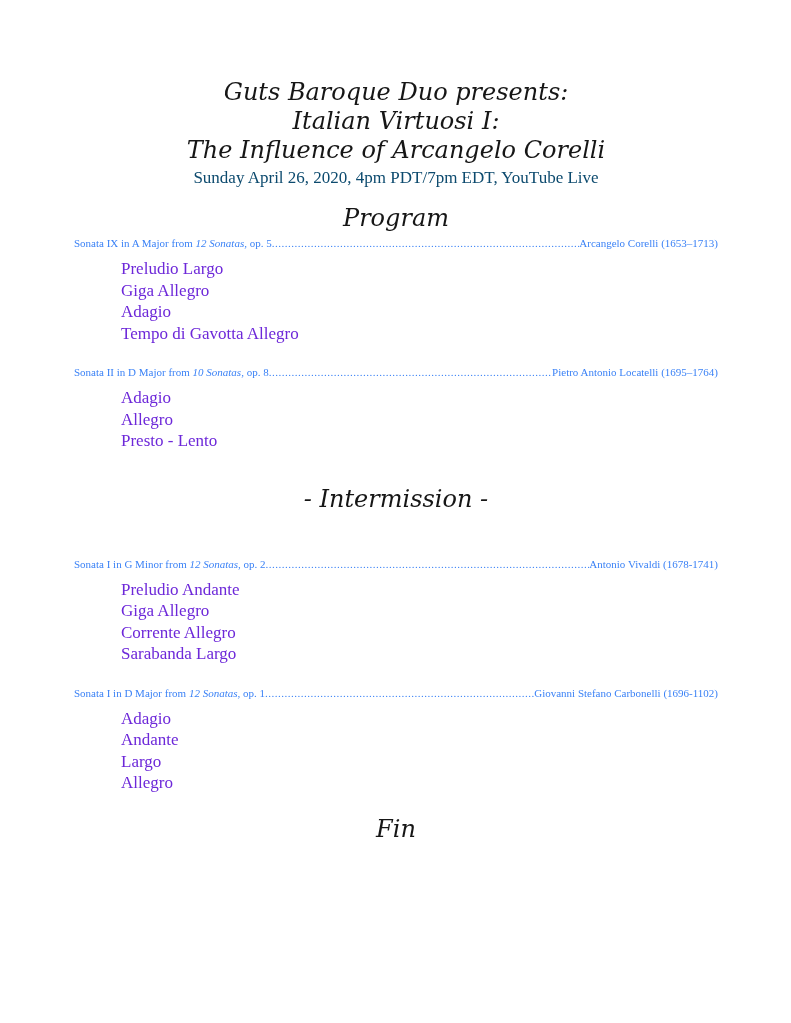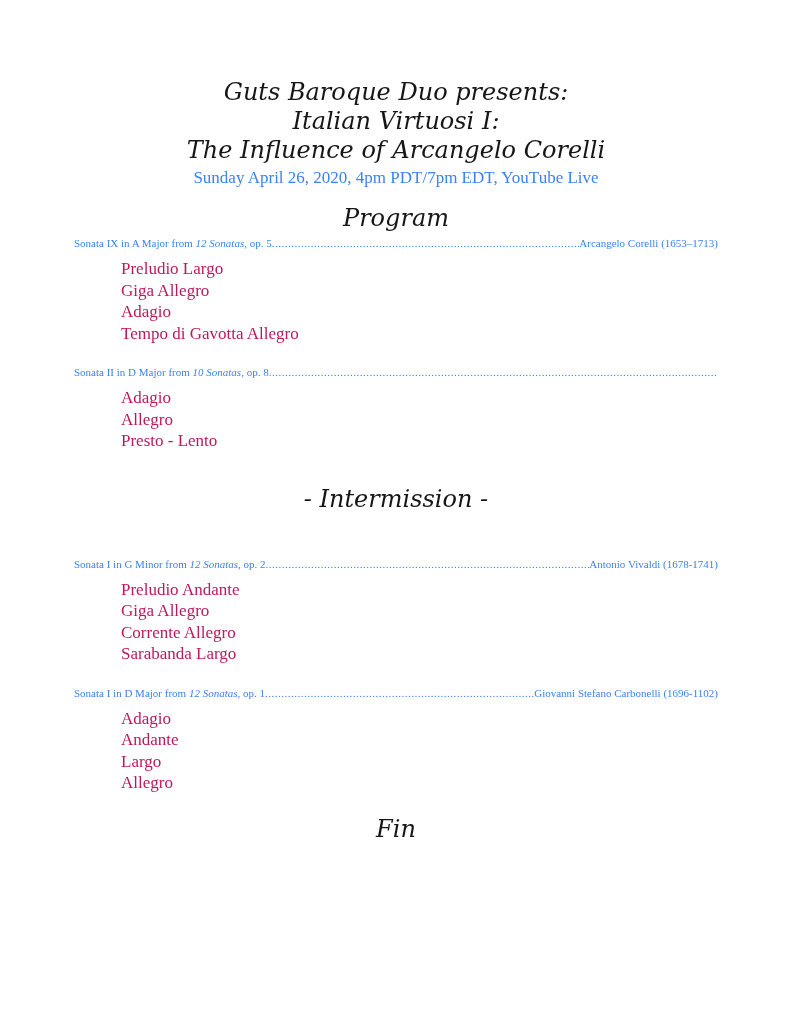--- a/index.html
+++ b/index.html
@@ -28,21 +28,21 @@
     font-weight: normal;
   }
   .title-line {
     font-size: 24px;
     line-height: 29px;
   }
   .date-line {
     font-size: 17px;
     line-height: 22px;
     text-align: center;
-    color: #3b82f6;
+    color: #0c4a6e;
     margin-top: 2px;
   }
   .heading {
     font-size: 24px;
     line-height: 28px;
   }
   .heading-program { margin-top: 15px; }
   .heading-intermission { margin-top: 33px; margin-bottom: 40px; }
   .heading-fin { margin-top: 21px; }
 
@@ -61,21 +61,21 @@
     flex: 1 1 0;
     min-width: 0;
     overflow: hidden;
     white-space: nowrap;
     letter-spacing: 0.5px;
   }
   .movements { margin: 4px 0 0 47px; }
   .movement {
     font-size: 17px;
     line-height: 21.5px;
-    color: #be185d;
+    color: #6d28d9;
   }
 </style>
 </head>
 <body>
 
 <div class="page">
 
   <header>
     <div class="display title-line">Guts Baroque Duo presents:</div>
     <div class="display title-line">Italian Virtuosi I:</div>
@@ -98,20 +98,21 @@
         <div class="movement">Giga Allegro</div>
         <div class="movement">Adagio</div>
         <div class="movement">Tempo di Gavotta Allegro</div>
       </div>
     </div>
 
     <div class="work-block">
       <div class="work-line">
         <span class="work-left"><span>Sonata II in D Major from </span><span class="collection">10 Sonatas</span><span>, op. 8</span></span>
         <span class="leader">...................................................................................................................................................................</span>
+        <span class="composer">Pietro Antonio Locatelli (1695–1764)</span>
       </div>
       <div class="movements">
         <div class="movement">Adagio</div>
         <div class="movement">Allegro</div>
         <div class="movement">Presto - Lento</div>
       </div>
     </div>
 
   </section>
 

